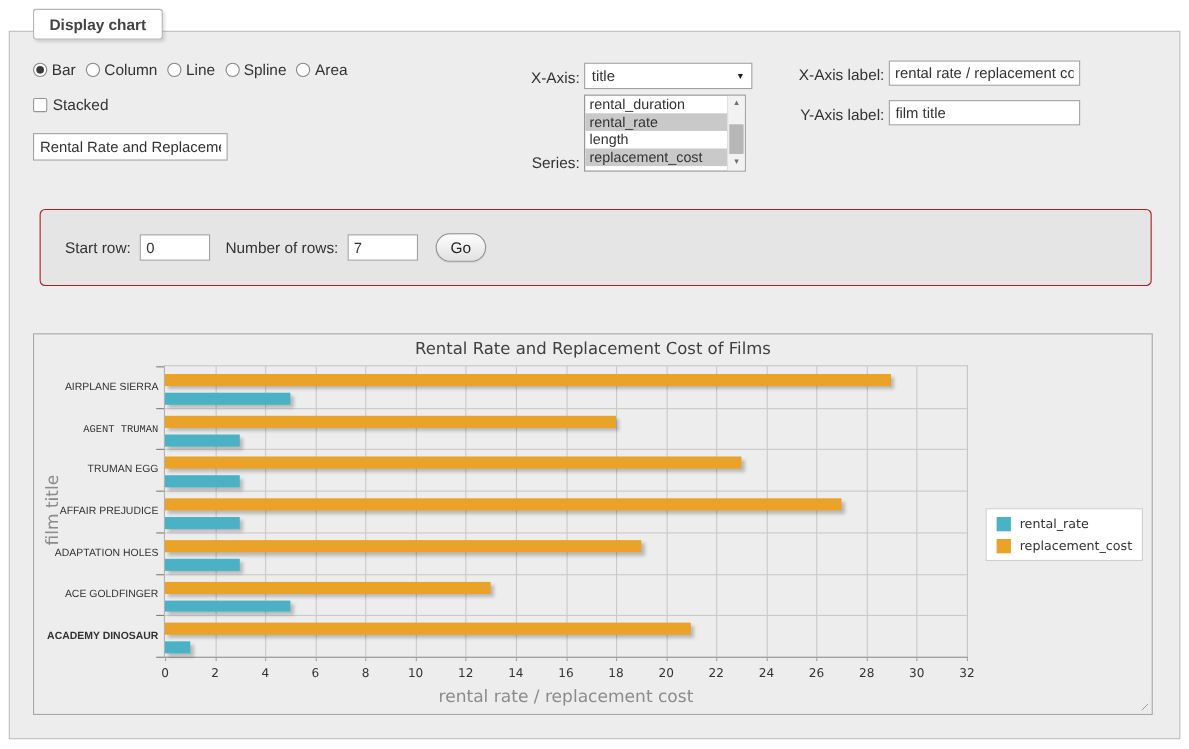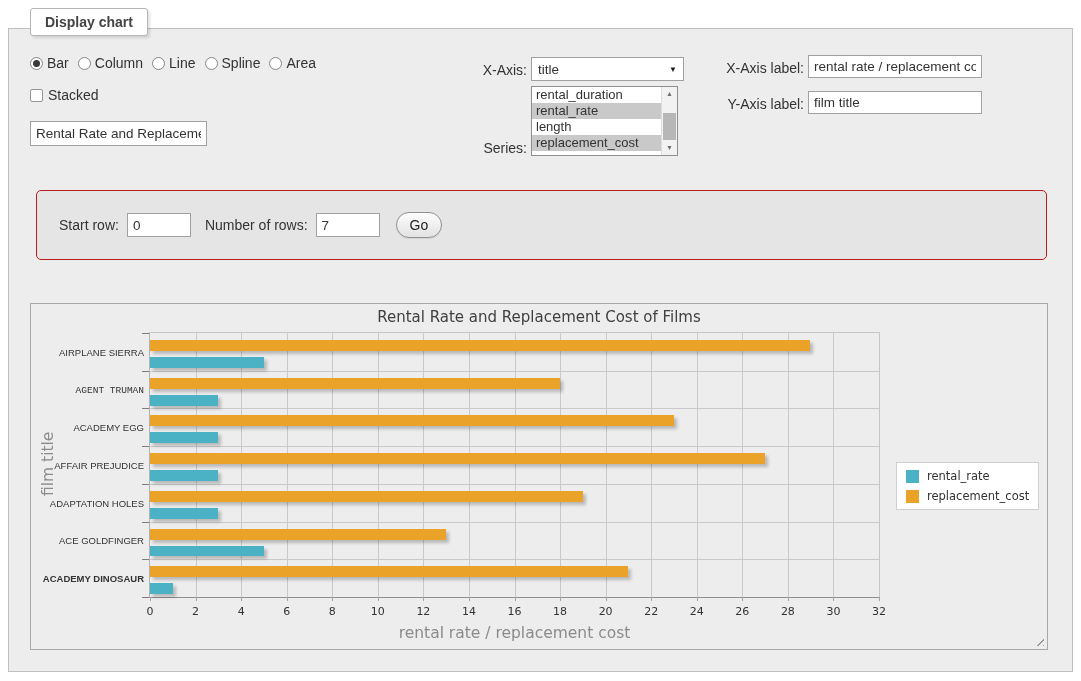--- a/index.html
+++ b/index.html
@@ -251,21 +251,21 @@
         <div class="ytickmark" style="top: 57.1429%;"></div>
         <div class="ytickmark" style="top: 71.4286%;"></div>
         <div class="ytickmark" style="top: 85.7143%;"></div>
         <div class="ytickmark" style="top: 100%;"></div>
         <div class="cat-label" style="top: 7.14286%;">AIRPLANE SIERRA</div>
         <div class="bar" style="top: 2.65714%; height: 4.14286%; width: 90.5938%; background: rgb(234, 162, 40);"></div>
         <div class="bar" style="top: 9.07143%; height: 4.14286%; width: 15.5938%; background: rgb(75, 178, 197);"></div>
         <div class="cat-label" style="top: 21.4286%; font-family: Liberation Mono, monospace;">AGENT TRUMAN</div>
         <div class="bar" style="top: 16.9429%; height: 4.14286%; width: 56.2187%; background: rgb(234, 162, 40);"></div>
         <div class="bar" style="top: 23.3571%; height: 4.14286%; width: 9.34375%; background: rgb(75, 178, 197);"></div>
-        <div class="cat-label" style="top: 35.7143%;">ACADEMY EGG</div>
+        <div class="cat-label" style="top: 35.7143%;">TRUMAN EGG</div>
         <div class="bar" style="top: 31.2286%; height: 4.14286%; width: 71.8438%; background: rgb(234, 162, 40);"></div>
         <div class="bar" style="top: 37.6429%; height: 4.14286%; width: 9.34375%; background: rgb(75, 178, 197);"></div>
         <div class="cat-label" style="top: 50%;">AFFAIR PREJUDICE</div>
         <div class="bar" style="top: 45.5143%; height: 4.14286%; width: 84.3438%; background: rgb(234, 162, 40);"></div>
         <div class="bar" style="top: 51.9286%; height: 4.14286%; width: 9.34375%; background: rgb(75, 178, 197);"></div>
         <div class="cat-label" style="top: 64.2857%;">ADAPTATION HOLES</div>
         <div class="bar" style="top: 59.8%; height: 4.14286%; width: 59.3437%; background: rgb(234, 162, 40);"></div>
         <div class="bar" style="top: 66.2143%; height: 4.14286%; width: 9.34375%; background: rgb(75, 178, 197);"></div>
         <div class="cat-label" style="top: 78.5714%;">ACE GOLDFINGER</div>
         <div class="bar" style="top: 74.0857%; height: 4.14286%; width: 40.5938%; background: rgb(234, 162, 40);"></div>

